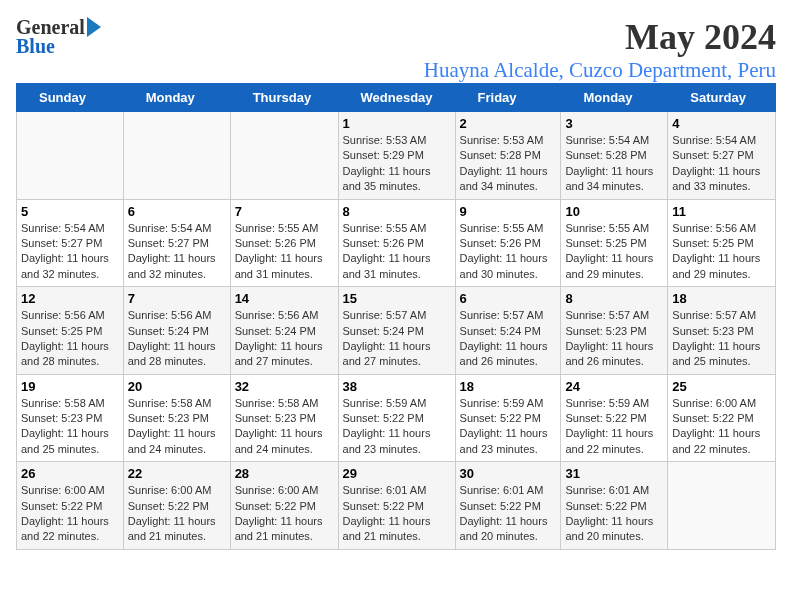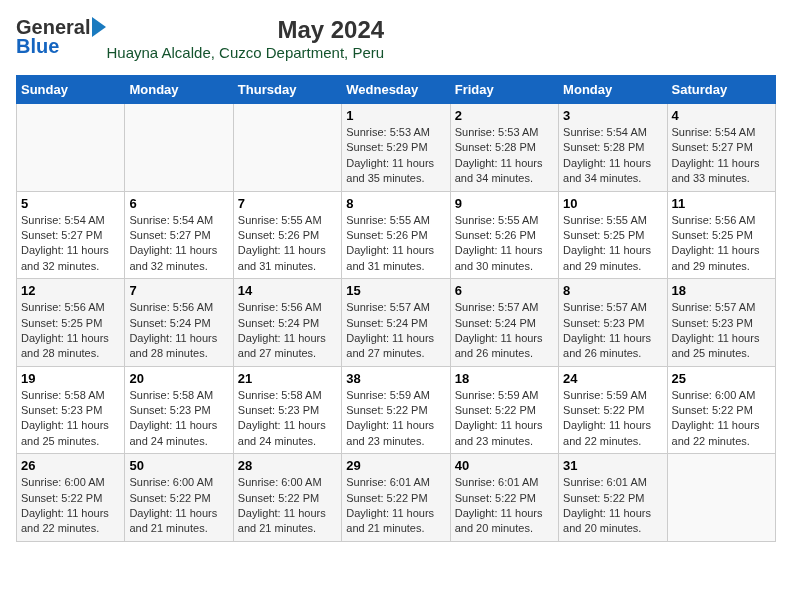--- a/index.html
+++ b/index.html
@@ -5,55 +5,57 @@
     * { box-sizing: border-box; margin: 0; padding: 0; }
     body {
       font-family: Arial, sans-serif;
       background: #fff;
       width: 792px;
       min-height: 612px;
       padding: 16px;
     }
     .header {
       display: flex;
+      justify-content: space-between;
       align-items: flex-start;
-      margin-bottom: 14px;
+      margin-bottom: 0;
+      font-family: Liberation Serif, serif;
     }
     .logo {
       display: flex;
       align-items: center;
       gap: 2px;
     }
     .logo-arrow {
       width: 0; height: 0;
       border-top: 10px solid transparent;
       border-bottom: 10px solid transparent;
       border-left: 14px solid #1a7abf;
       margin-left: 2px;
       margin-top: -2px;
     }
     .title-block { text-align: right; }
     .month-title {
-      font-size: 24px;
+      font-size: 36px;
       font-weight: bold;
       color: #333;
     }
     .subtitle {
-      font-size: 15px;
-      color: #14532d;
+      font-size: 21px;
+      color: #3b82f6;
     }
     table {
       width: 100%;
       border-collapse: collapse;
       font-size: 11px;
     }
     thead tr th {
       background-color: #1565c0;
       color: #fff;
-      padding: 6px 4px;
+      padding: 6px 22px;
       text-align: left;
       font-size: 13px;
       font-weight: bold;
       border: 1px solid #1565c0;
     }
     tbody tr td {
       border: 1px solid #ccc;
       vertical-align: top;
       padding: 4px;
       width: calc(100% / 7);
@@ -234,21 +236,21 @@
 Sunset: 5:23 PM
 Daylight: 11 hours and 25 minutes.</div>
         </td>
         <td>
           <span class="day-num">20</span>
           <div class="day-info" style="white-space: pre-line;">Sunrise: 5:58 AM
 Sunset: 5:23 PM
 Daylight: 11 hours and 24 minutes.</div>
         </td>
         <td>
-          <span class="day-num">21</span>
+          <span class="day-num">32</span>
           <div class="day-info" style="white-space: pre-line;">Sunrise: 5:58 AM
 Sunset: 5:23 PM
 Daylight: 11 hours and 24 minutes.</div>
         </td>
         <td>
           <span class="day-num">38</span>
           <div class="day-info" style="white-space: pre-line;">Sunrise: 5:59 AM
 Sunset: 5:22 PM
 Daylight: 11 hours and 23 minutes.</div>
         </td>
@@ -272,39 +274,39 @@
         </td>
       </tr>
       <tr>
         <td>
           <span class="day-num">26</span>
           <div class="day-info" style="white-space: pre-line;">Sunrise: 6:00 AM
 Sunset: 5:22 PM
 Daylight: 11 hours and 22 minutes.</div>
         </td>
         <td>
-          <span class="day-num">50</span>
+          <span class="day-num">22</span>
           <div class="day-info" style="white-space: pre-line;">Sunrise: 6:00 AM
 Sunset: 5:22 PM
 Daylight: 11 hours and 21 minutes.</div>
         </td>
         <td>
           <span class="day-num">28</span>
           <div class="day-info" style="white-space: pre-line;">Sunrise: 6:00 AM
 Sunset: 5:22 PM
 Daylight: 11 hours and 21 minutes.</div>
         </td>
         <td>
           <span class="day-num">29</span>
           <div class="day-info" style="white-space: pre-line;">Sunrise: 6:01 AM
 Sunset: 5:22 PM
 Daylight: 11 hours and 21 minutes.</div>
         </td>
         <td>
-          <span class="day-num">40</span>
+          <span class="day-num">30</span>
           <div class="day-info" style="white-space: pre-line;">Sunrise: 6:01 AM
 Sunset: 5:22 PM
 Daylight: 11 hours and 20 minutes.</div>
         </td>
         <td>
           <span class="day-num">31</span>
           <div class="day-info" style="white-space: pre-line;">Sunrise: 6:01 AM
 Sunset: 5:22 PM
 Daylight: 11 hours and 20 minutes.</div>
         </td>

